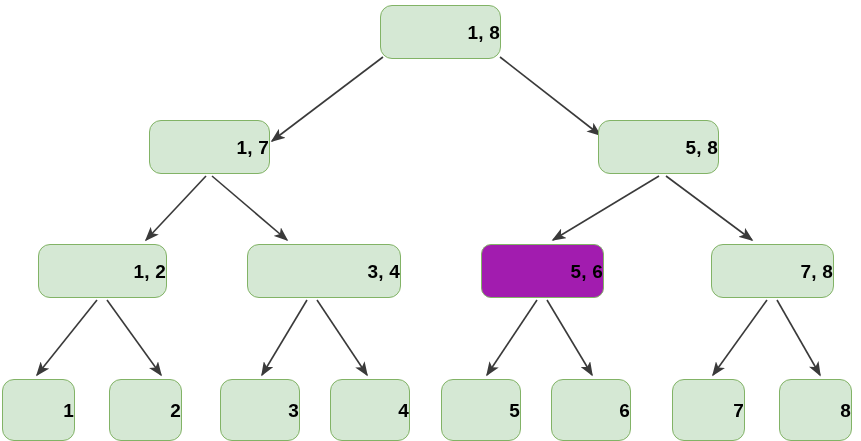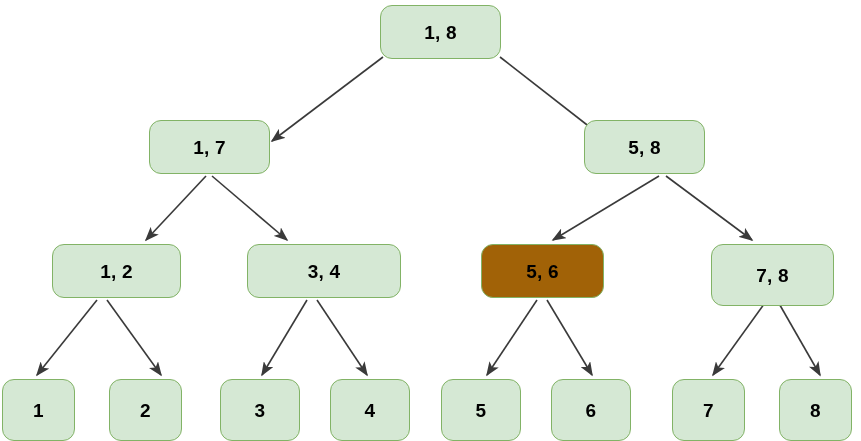--- a/index.html
+++ b/index.html
@@ -23,21 +23,21 @@
     top: 0;
     width: 861px;
     height: 441px;
     pointer-events: none;
   }
   .node {
     position: absolute;
     box-sizing: border-box;
     display: flex;
     align-items: center;
-    justify-content: center;
+    justify-content: flex-end;
     background: #d5e8d4;
     border: 1.3px solid #82b366;
     border-radius: 12px;
     color: #000000;
     font-family: "Liberation Sans", sans-serif;
     font-size: 19px;
     font-weight: 700;
     letter-spacing: 0.2px;
     z-index: 2;
   }
@@ -74,33 +74,33 @@
         <line x1="777" y1="300" x2="820" y2="375" stroke="#3a3a3a" stroke-width="1.6" marker-end="url(#arrowhead)"></line>
       </g>
   </svg>
   <div id="nodes">
       <div class="node" style="left: 380px; top: 5px; width: 121px; height: 54px; background: rgb(213, 232, 212); border-color: rgb(130, 179, 102); color: rgb(0, 0, 0);">
         <span class="node-label">1, 8</span>
       </div>
       <div class="node" style="left: 149px; top: 120px; width: 121px; height: 54px; background: rgb(213, 232, 212); border-color: rgb(130, 179, 102); color: rgb(0, 0, 0);">
         <span class="node-label">1, 7</span>
       </div>
-      <div class="node" style="left: 584px; top: 120px; width: 121px; height: 54px; background: rgb(213, 232, 212); border-color: rgb(130, 179, 102); color: rgb(0, 0, 0);">
+      <div class="node" style="left: 598px; top: 120px; width: 121px; height: 54px; background: rgb(213, 232, 212); border-color: rgb(130, 179, 102); color: rgb(0, 0, 0);">
         <span class="node-label">5, 8</span>
       </div>
-      <div class="node" style="left: 52px; top: 244px; width: 129px; height: 54px; background: rgb(213, 232, 212); border-color: rgb(130, 179, 102); color: rgb(0, 0, 0);">
+      <div class="node" style="left: 38px; top: 244px; width: 129px; height: 54px; background: rgb(213, 232, 212); border-color: rgb(130, 179, 102); color: rgb(0, 0, 0);">
         <span class="node-label">1, 2</span>
       </div>
       <div class="node" style="left: 247px; top: 244px; width: 154px; height: 54px; background: rgb(213, 232, 212); border-color: rgb(130, 179, 102); color: rgb(0, 0, 0);">
         <span class="node-label">3, 4</span>
       </div>
-      <div class="node" style="left: 481px; top: 244px; width: 123px; height: 54px; background: #a16207; border-color: rgb(130, 179, 102); color: rgb(0, 0, 0);">
+      <div class="node" style="left: 481px; top: 244px; width: 123px; height: 54px; background: #a21caf; border-color: rgb(130, 179, 102); color: rgb(0, 0, 0); border-radius: 10px;">
         <span class="node-label">5, 6</span>
       </div>
-      <div class="node" style="left: 711px; top: 244px; width: 123px; height: 62px; background: rgb(213, 232, 212); border-color: rgb(130, 179, 102); color: rgb(0, 0, 0);">
+      <div class="node" style="left: 711px; top: 244px; width: 123px; height: 54px; background: rgb(213, 232, 212); border-color: rgb(130, 179, 102); color: rgb(0, 0, 0);">
         <span class="node-label">7, 8</span>
       </div>
       <div class="node" style="left: 2px; top: 379px; width: 73px; height: 62px; background: rgb(213, 232, 212); border-color: rgb(130, 179, 102); color: rgb(0, 0, 0);">
         <span class="node-label">1</span>
       </div>
       <div class="node" style="left: 109px; top: 379px; width: 73px; height: 62px; background: rgb(213, 232, 212); border-color: rgb(130, 179, 102); color: rgb(0, 0, 0);">
         <span class="node-label">2</span>
       </div>
       <div class="node" style="left: 220px; top: 379px; width: 80px; height: 62px; background: rgb(213, 232, 212); border-color: rgb(130, 179, 102); color: rgb(0, 0, 0);">
         <span class="node-label">3</span>

